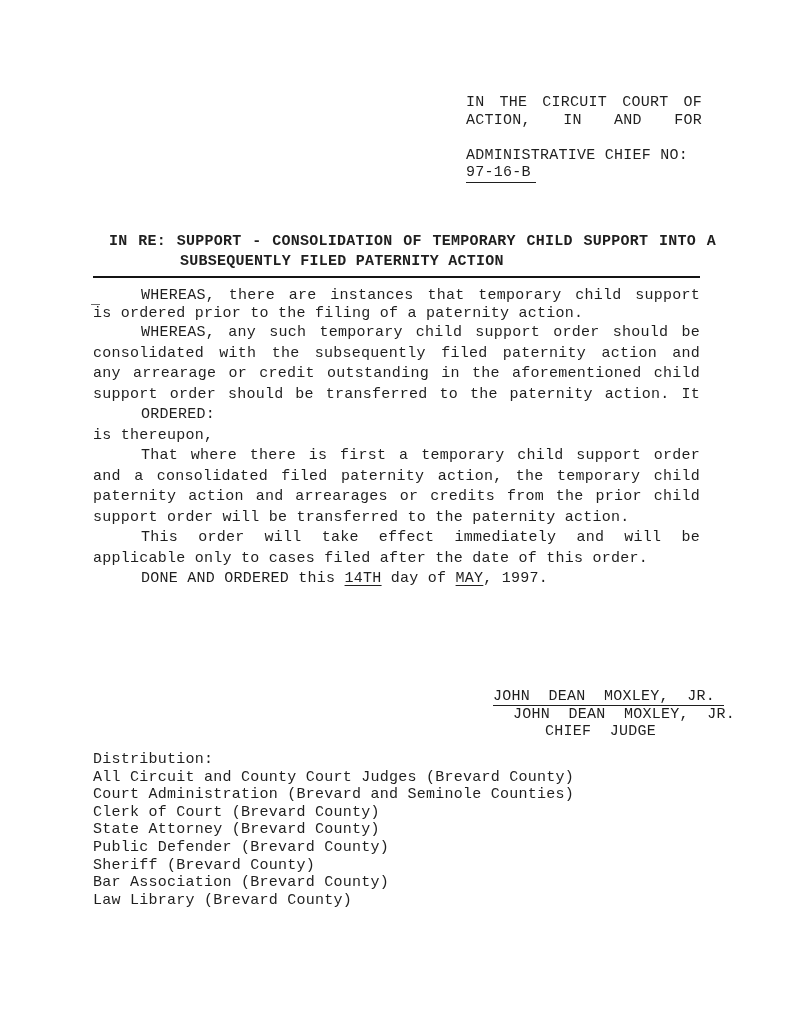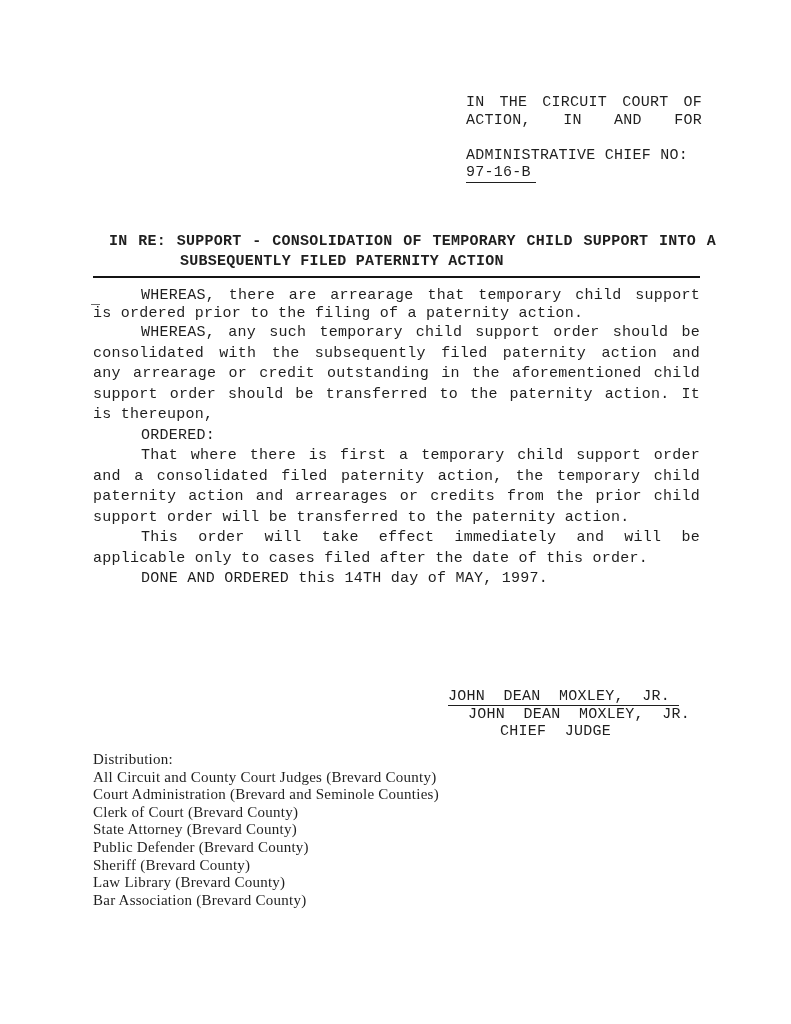--- a/index.html
+++ b/index.html
@@ -31,35 +31,35 @@
   #subject .line2 { padding-left: 71px; text-align: right; text-align-last: left; }
 
   
   #heading-rule { left: 93px; top: 276px; width: 607px; height: 2px; background: #141414; }
 
   
   #body-block { left: 93px; top: 288px; width: 607px; }
   #body-block .line { line-height: 20.5px; }
   #body-block .line:nth-child(1) { line-height: 16px; }
   #body-block .line:nth-child(2) { line-height: 19px; }
-  .useg { text-underline-offset: 2.5px; margin-top: 21px; }
+  .useg { text-decoration: underline; text-underline-offset: 2.5px; margin-top: 21px; }
 
   
   #stray { left: 91px; top: 291px; font-size: 15px; }
 
   
-  #signature { left: 448px; top: 688px; }
+  #signature { left: 493px; top: 688px; }
   #signature .line { line-height: 17.2px; white-space: pre; }
   #signature .line:nth-child(2) { padding-left: 20px; }
   #signature .line:nth-child(3) { padding-left: 52px; }
   .sig-u { border-bottom: 1.6px solid #1f1f1f; padding-right: 9px; display: inline-block; }
 
   
   #distribution { left: 93px; top: 751px; }
-  #distribution .line { line-height: 17.6px; font-family: Liberation Serif, serif; }
+  #distribution .line { line-height: 17.6px; }
 </style>
 </head>
 <body>
 
 <div id="court-header" class="block">
     <div class="line jl">IN THE CIRCUIT COURT OF</div>
     <div class="line jl">ACTION, IN AND FOR</div>
     <div class="line">&nbsp;</div>
     <div class="line">ADMINISTRATIVE CHIEF NO:</div>
     <div class="line"><span class="uchip">97-16-B</span></div>
@@ -68,28 +68,28 @@
 <div id="subject" class="block">
   <div class="line jl">IN RE:  SUPPORT - CONSOLIDATION OF TEMPORARY CHILD SUPPORT INTO A</div>
   <div class="line line2">SUBSEQUENTLY FILED PATERNITY ACTION</div>
 </div>
 
 <div id="heading-rule" class="block"></div>
 
 <div id="stray" class="block">_</div>
 
 <div id="body-block" class="block">
-    <div class="line jl ind">WHEREAS, there are arrearage that temporary child support</div>
+    <div class="line jl ind">WHEREAS, there are instances that temporary child support</div>
     <div class="line">is ordered prior to the filing of a paternity action.</div>
     <div class="line jl ind">WHEREAS, any such temporary child support order should be</div>
     <div class="line jl">consolidated with the subsequently filed paternity action and</div>
     <div class="line jl">any arrearage or credit outstanding in the aforementioned child</div>
     <div class="line jl">support order should be transferred to the paternity action.  It</div>
+    <div class="line ind">ORDERED:</div>
     <div class="line">is thereupon,</div>
-    <div class="line ind">ORDERED:</div>
     <div class="line jl ind">That where there is first a temporary child support order</div>
     <div class="line jl">and a consolidated filed paternity action, the temporary child</div>
     <div class="line jl">paternity action and arrearages or credits from the prior child</div>
     <div class="line">support order will be transferred to the paternity action.</div>
     <div class="line jl ind">This order will take effect immediately and will be</div>
     <div class="line">applicable only to cases filed after the date of this order.</div>
     <div class="line ind"><span>DONE AND ORDERED this </span><span class="useg">14TH</span><span> day of </span><span class="useg">MAY</span><span>, 1997.</span></div>
   </div>
 
 <div id="signature" class="block">
@@ -99,15 +99,15 @@
   </div>
 
 <div id="distribution" class="block">
     <div class="line">Distribution:</div>
     <div class="line">All Circuit and County Court Judges (Brevard County)</div>
     <div class="line">Court Administration (Brevard and Seminole Counties)</div>
     <div class="line">Clerk of Court (Brevard County)</div>
     <div class="line">State Attorney (Brevard County)</div>
     <div class="line">Public Defender (Brevard County)</div>
     <div class="line">Sheriff (Brevard County)</div>
+    <div class="line">Bar Association (Brevard County)</div>
     <div class="line">Law Library (Brevard County)</div>
-    <div class="line">Bar Association (Brevard County)</div>
   </div>
 
 </body></html>

